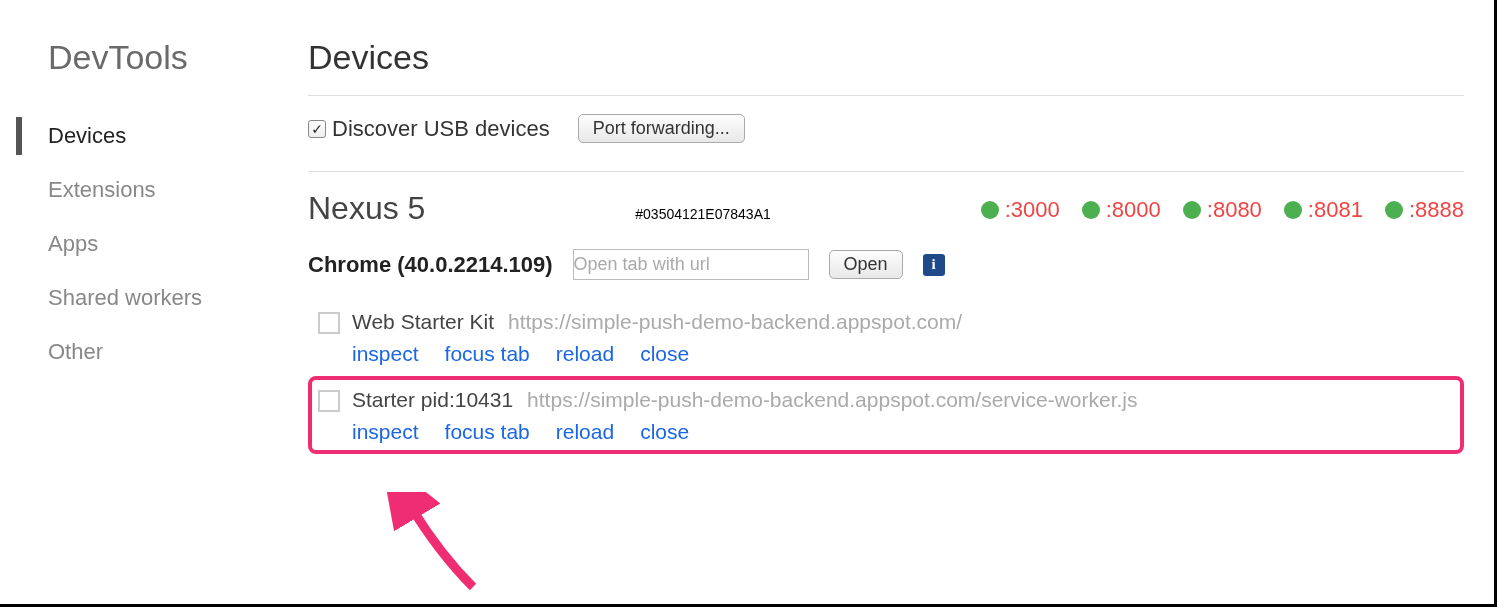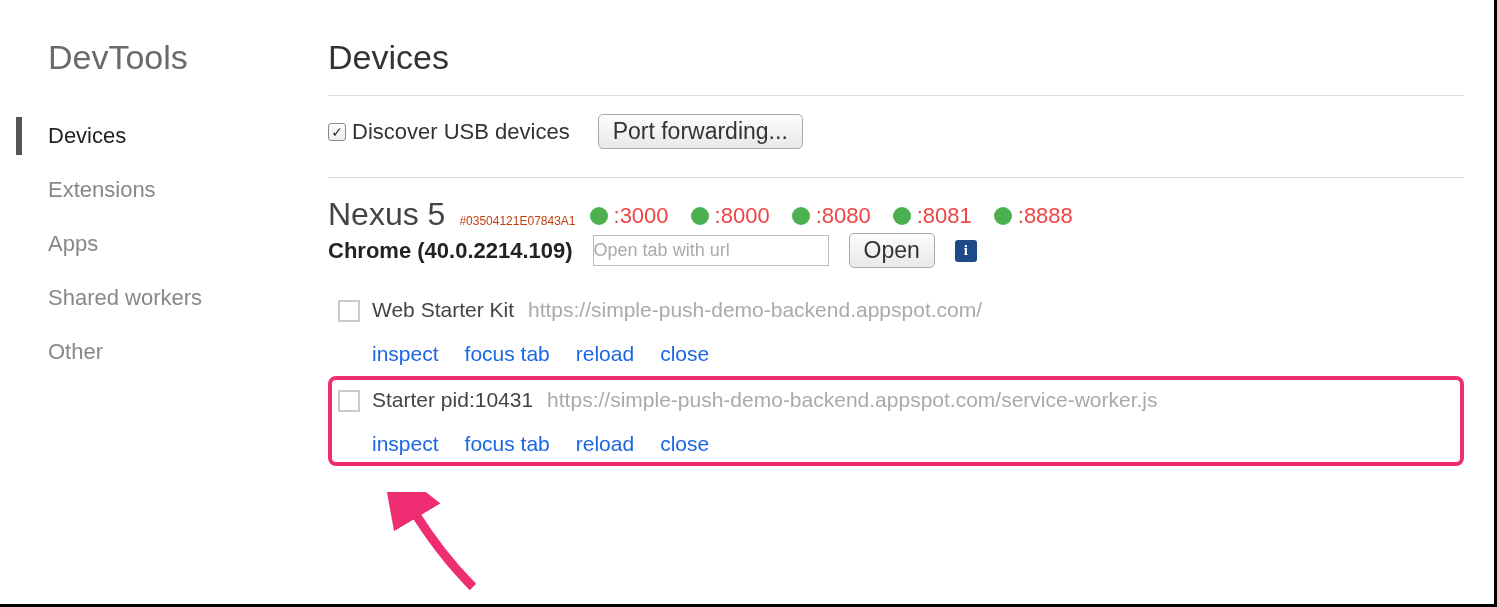--- a/index.html
+++ b/index.html
@@ -6,21 +6,21 @@
   body {
     font-family: "Helvetica Neue", Arial, sans-serif;
     background: #fff;
     color: #333;
     width: 1497px;
     height: 607px;
     position: relative;
     border-bottom: 3px solid #000;
     border-right: 3px solid #000;
   }
-  .container { display: flex; height: 100%; gap: 20px; }
+  .container { display: flex; height: 100%; }
   .sidebar {
     width: 272px;
     padding: 38px 0 0 0;
   }
   .sidebar-title {
     font-size: 34px;
     color: #6a6a6a;
     font-weight: 400;
     padding-left: 48px;
     margin-bottom: 32px;
@@ -77,36 +77,38 @@
     border: 1px solid #888;
     border-radius: 3px;
     display: inline-flex;
     align-items: center;
     justify-content: center;
     background: linear-gradient(#fff,#eee);
     font-size: 14px;
     color: #222;
   }
   .btn {
-    font-size: 23px;
+    font-size: 18px;
     padding: 3px 14px;
     border: 1px solid #aaa;
     border-radius: 5px;
     background: linear-gradient(#fdfdfd,#e8e8e8);
     cursor: pointer;
     color: #333;
   }
   .device-row {
     display: flex;
     align-items: baseline;
     gap: 14px;
+    margin-bottom: 22px;
     flex-wrap: wrap;
+    justify-content: space-between;
   }
   .device-name { font-size: 32px; color: #444; font-weight: 400; }
-  .device-id { font-size: 12px; color: #c2410c; }
+  .device-id { font-size: 14px; color: #000000; }
   .port-list { display: flex; gap: 22px; align-items: center; }
   .port-item { display: flex; align-items: center; gap: 6px; font-size: 22px; color: #ef4444; }
   .dot {
     width: 18px; height: 18px; border-radius: 50%;
     background: #4CAF50;
     display: inline-block;
   }
   .browser-row {
     display: flex; align-items: center; gap: 20px;
     margin-bottom: 18px;
@@ -157,21 +159,21 @@
     display: flex;
     gap: 14px;
     flex-wrap: wrap;
     align-items: baseline;
   }
   .target-title { color: #444; }
   .target-url { color: #aaa; }
   .target-actions {
     display: flex;
     gap: 26px;
-    margin-top: 20px;
+    margin-top: 8px;
     font-size: 21px;
   }
   .target-actions a {
     color: #1a66e6;
     text-decoration: none;
     cursor: pointer;
   }
   .arrow {
     position: absolute;
     left: 378px;

